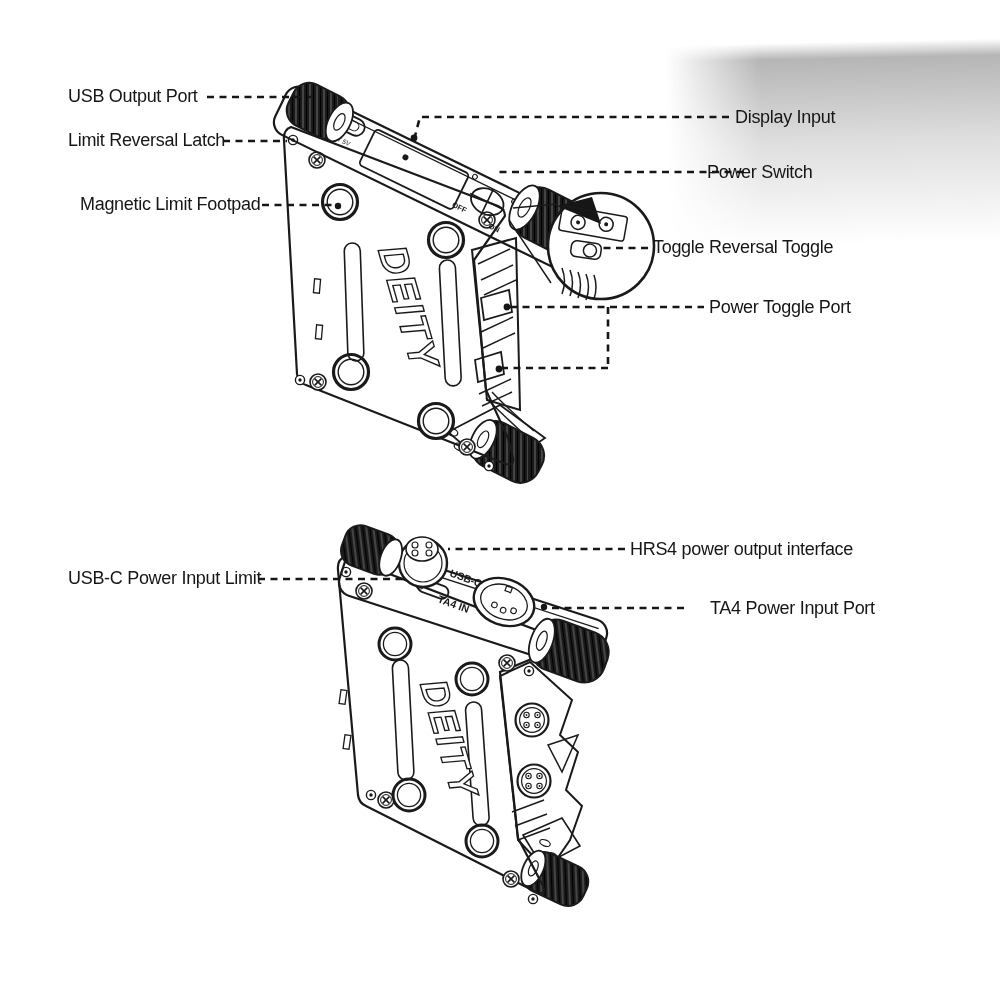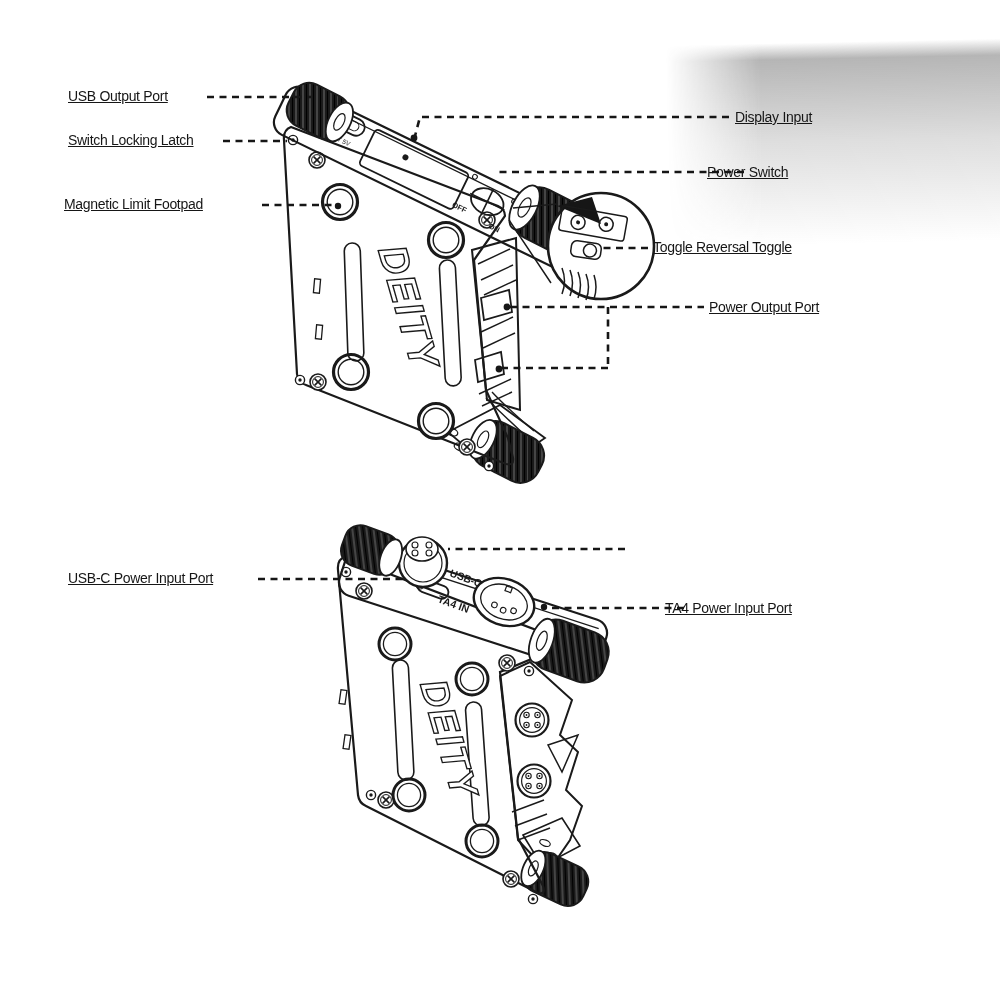--- a/index.html
+++ b/index.html
@@ -5,22 +5,22 @@
   html,body{margin:0;padding:0;background:#ffffff;}
   .stage{position:relative;width:1000px;height:1000px;background:#ffffff;overflow:hidden;
          font-family:"Liberation Sans",sans-serif;}
   .corner-shade{position:absolute;left:668px;top:42px;width:336px;height:235px;
     background:linear-gradient(to bottom, rgba(0,0,0,0) 0%, rgba(40,40,40,0.34) 7%,
                rgba(90,90,90,0.20) 42%, rgba(255,255,255,0) 86%);
     -webkit-mask-image:linear-gradient(to right, transparent 0%, #000 28%);
     mask-image:linear-gradient(to right, transparent 0%, #000 28%);
     transform:rotate(-1.2deg);}
   svg{position:absolute;left:0;top:0;}
-  .callout{position:absolute;font-size:14px;line-height:20px;color:#161616;
-           white-space:nowrap;letter-spacing:-0.3px;text-decoration:underline;}
+  .callout{position:absolute;font-size:18px;line-height:20px;color:#161616;
+           white-space:nowrap;letter-spacing:-0.3px;}
   .lineart{stroke:#1a1a1a;fill:none;}
 </style>
 </head>
 <body>
 
 <div class="stage">
 
   <div class="corner-shade"></div>
 
   <svg width="1000" height="1000" viewBox="0 0 1000 1000">
@@ -267,22 +267,23 @@
     <g fill="#161616">
       <circle cx="414" cy="138" r="3.4"></circle>
       <circle cx="338" cy="206" r="3.2"></circle>
       <circle cx="507" cy="307" r="3.4"></circle>
       <circle cx="499" cy="369" r="3.4"></circle>
       <circle cx="544" cy="607" r="3.2"></circle>
     </g>
   </svg>
 
   <div class="callout" style="left:68px;top:86px">USB Output Port</div>
-  <div class="callout" style="left:68px;top:130px">Switch Locking Latch</div>
-  <div class="callout" style="left:64px;top:194px">Magnetic Limit Footpad</div>
+  <div class="callout" style="left:68px;top:130px">Limit Reversal Latch</div>
+  <div class="callout" style="left:80px;top:194px">Magnetic Limit Footpad</div>
   <div class="callout" style="left:735px;top:107px">Display Input</div>
   <div class="callout" style="left:707px;top:162px">Power Switch</div>
   <div class="callout" style="left:653px;top:237px">Toggle Reversal Toggle</div>
-  <div class="callout" style="left:709px;top:297px">Power Output Port</div>
-  <div class="callout" style="left:68px;top:568px">USB-C Power Input Port</div>
-  <div class="callout" style="left:665px;top:598px">TA4 Power Input Port</div>
+  <div class="callout" style="left:709px;top:297px">Power Toggle Port</div>
+  <div class="callout" style="left:630px;top:539px">HRS4 power output interface</div>
+  <div class="callout" style="left:68px;top:568px">USB-C Power Input Limit</div>
+  <div class="callout" style="left:710px;top:598px">TA4 Power Input Port</div>
 
 </div>
 
 </body></html>

